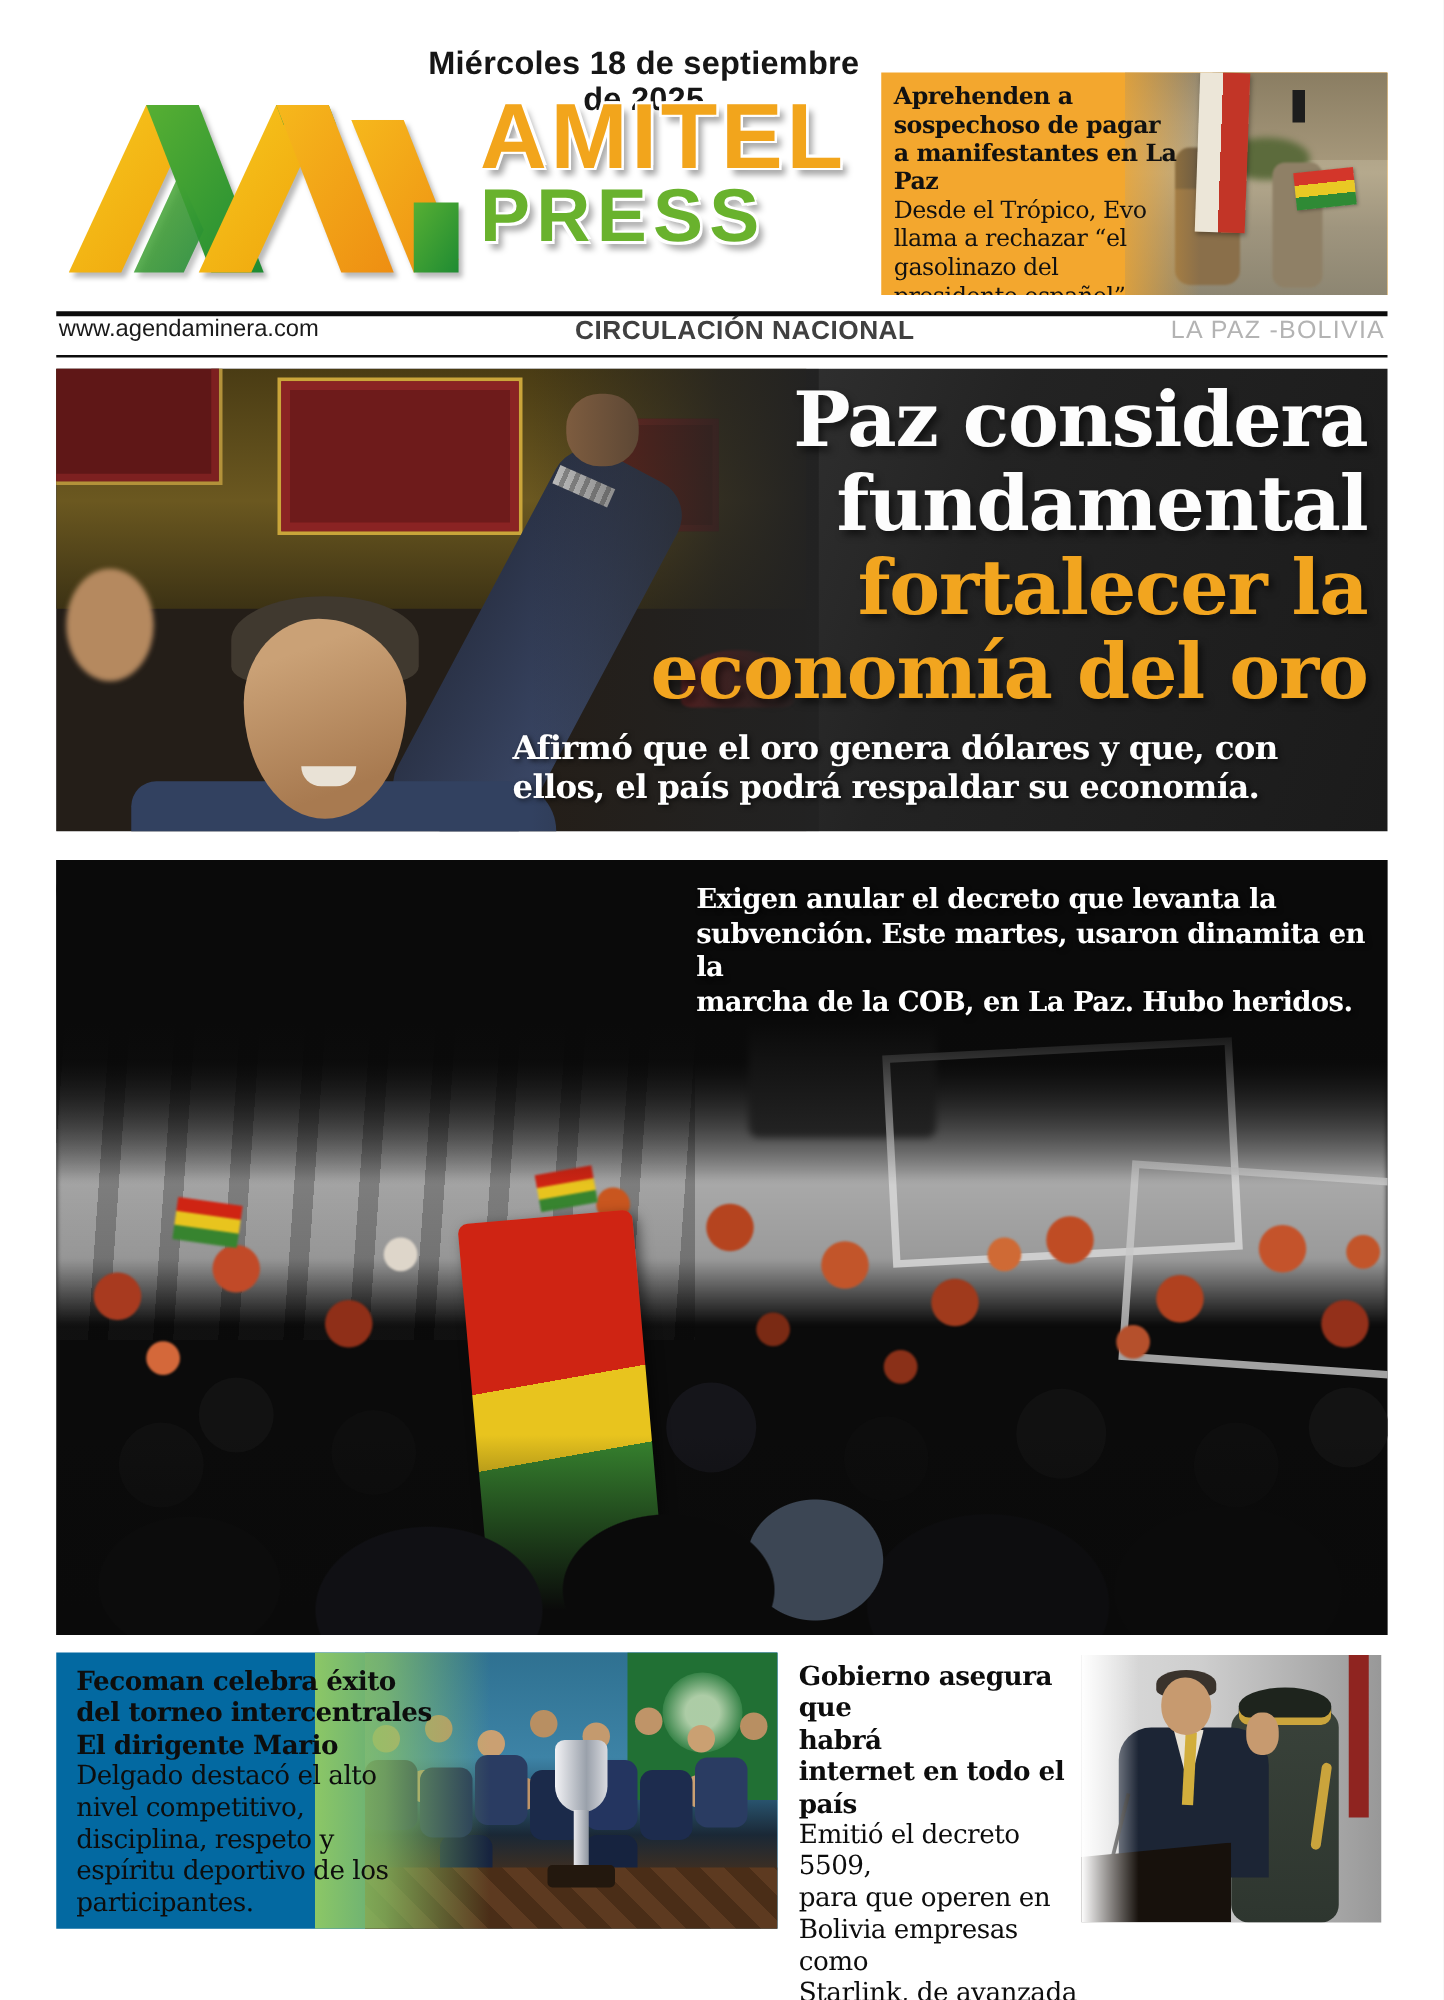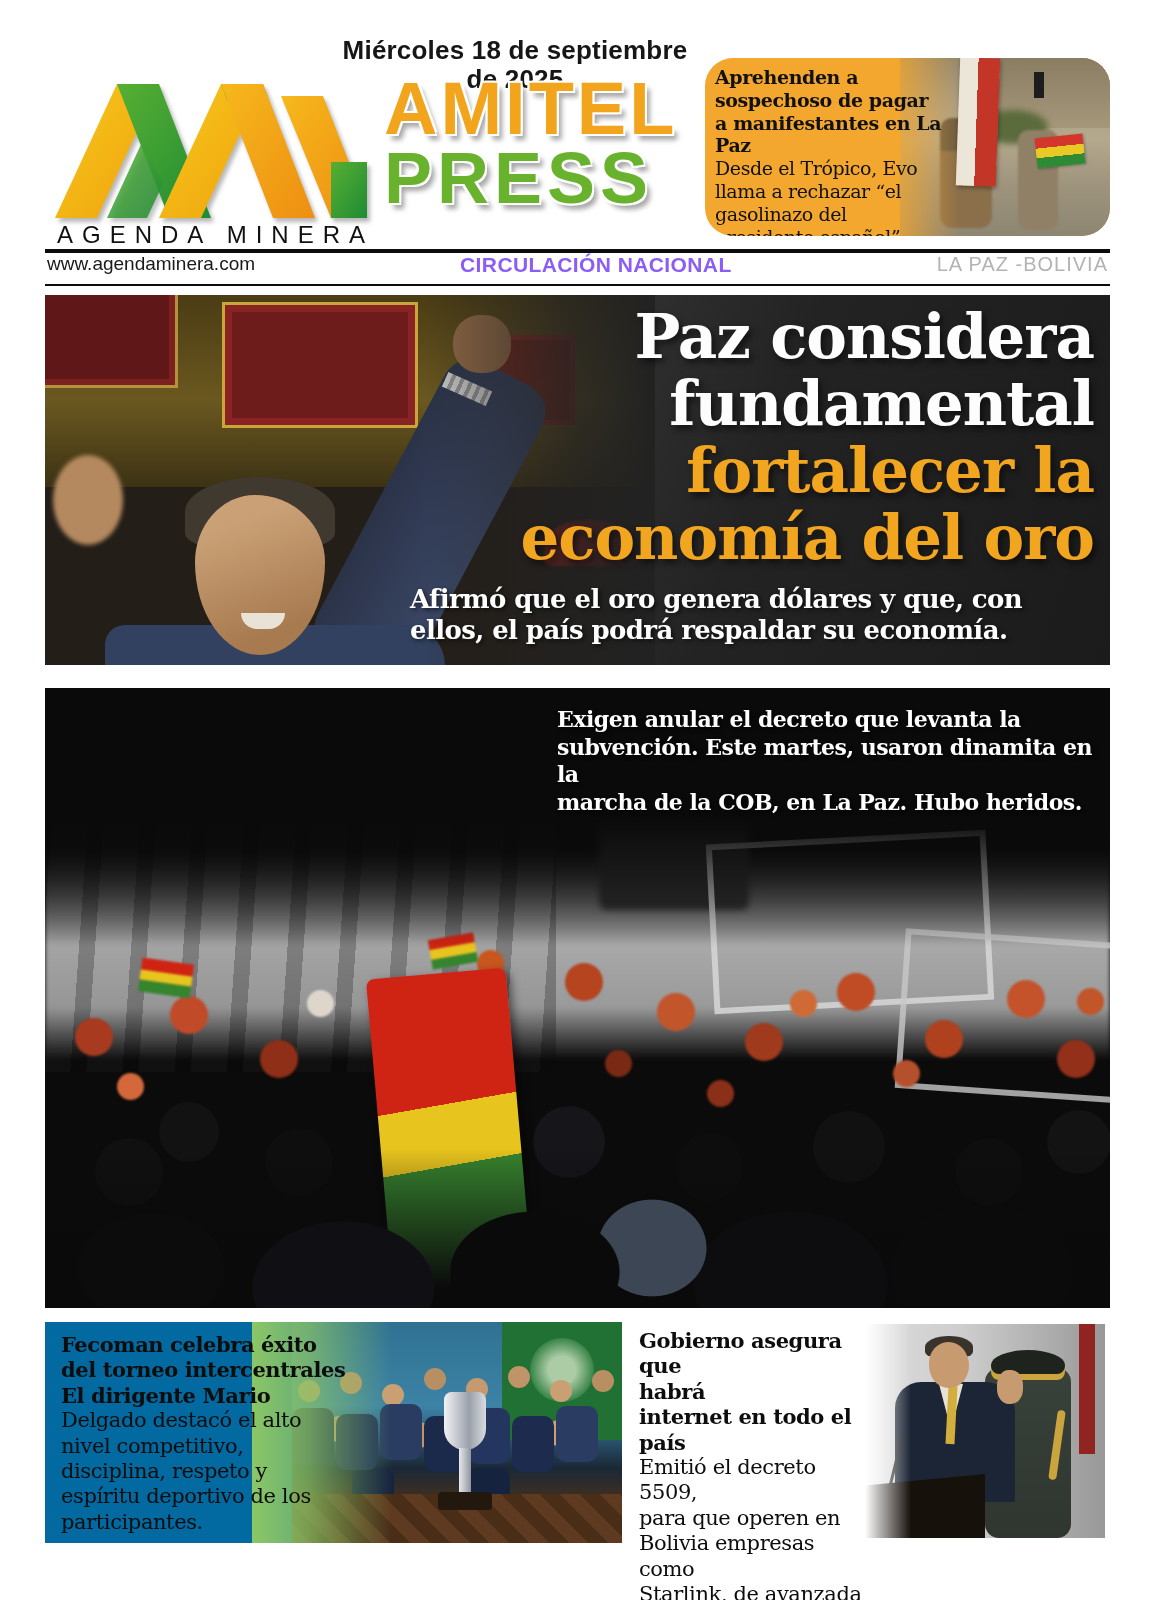--- a/index.html
+++ b/index.html
@@ -12,24 +12,24 @@
   
   .date { top:36px; left:330px; width:370px; text-align:center;
           font:600 26px/1.1 "Liberation Sans", sans-serif; color:#161616; letter-spacing:.2px; }
   .logo-m { top:66px; left:55px; width:312px; height:162px; }
   .brand { top:221px; left:57px; width:308px; font:500 24px "Liberation Sans", sans-serif;
            color:#111; letter-spacing:9px; white-space:nowrap; }
   .mast-word { font-family:"Liberation Sans", sans-serif; font-weight:900; line-height:.95;
                text-shadow:-2px -2px 0 #fff, 2px -2px 0 #fff, -2px 2px 0 #fff, 2px 2px 0 #fff,
                            5px 6px 5px rgba(0,0,0,.35); letter-spacing:3px; }
   .mast-amitel { top:74px; left:384px; font-size:74px; color:#F2A51C; }
-  .mast-press  { top:144px; left:384px; font-size:72px; color:#69B22D; letter-spacing:5px; }
-
-  
-  .topbox { top:58px; left:705px; width:405px; height:178px; background:#F3A72E; overflow:hidden;border-radius:28px; }
+  .mast-press  { top:144px; left:384px; font-size:60px; color:#69B22D; letter-spacing:5px; }
+
+  
+  .topbox { top:58px; left:705px; width:405px; height:178px; background:#F3A72E; overflow:hidden; }
   .topbox-photo { position:absolute; top:0; right:0; width:210px; height:100%;
       background:linear-gradient(180deg,#93876f 0%,#a89b80 22%,#b5a98d 45%,#9f957e 70%,#8d8672 100%); }
   .tb-hill { position:absolute; top:0; right:0; width:140px; height:70px;
       background:linear-gradient(180deg,#8a7d62,#a5977a); }
   .tb-tree { position:absolute; top:52px; right:62px; width:70px; height:34px; border-radius:50%;
       background:#5c6b3c; filter:blur(3px); }
   .tb-banner { position:absolute; top:0; left:58px; width:40px; height:128px;
       background:linear-gradient(90deg,#ece6d8 0 46%, #c23527 46% 100%); transform:rotate(2deg);
       box-shadow:1px 2px 4px rgba(0,0,0,.35); }
   .tb-person { position:absolute; top:60px; left:40px; width:52px; height:110px; border-radius:12px;
@@ -45,21 +45,21 @@
   .topbox-text { position:absolute; top:8px; left:10px; width:255px; z-index:3;
       font-family:"DejaVu Serif", serif; color:#111; }
   .topbox-headline { font-weight:700; font-size:19px; line-height:1.2; letter-spacing:-.4px; }
   .topbox-body { font-weight:500; font-size:19px; line-height:1.2; letter-spacing:-.4px; }
 
   
   .infobar { top:249px; left:45px; width:1065px; height:37px;
       border-top:4px solid #0c0c0c; border-bottom:2px solid #0c0c0c;
       display:flex; align-items:flex-start; justify-content:space-between; padding:0 2px; }
   .infobar .site { font:400 19px "Liberation Sans", sans-serif; color:#1a1a1a; }
-  .infobar .circ { font:700 21px "Liberation Sans", sans-serif; color:#8b5cf6; letter-spacing:.4px; }
+  .infobar .circ { font:700 21px "Liberation Sans", sans-serif; color:#404040; letter-spacing:.4px; }
   .infobar .loc  { font:400 20px "Liberation Sans", sans-serif; color:#b3b3b3; letter-spacing:1px; }
 
   
   .lead { top:295px; left:45px; width:1065px; height:370px; overflow:hidden;
       background:linear-gradient(110deg,#565656 0%,#3b3b3b 35%,#232323 65%,#1b1b1b 100%); }
   .lead-photo { position:absolute; left:0; top:0; width:600px; height:100%; background:#241e18; }
   .lp-wall { position:absolute; left:0; top:0; width:100%; height:52%;
       background:linear-gradient(180deg,#4a3c14 0%,#6b5820 55%,#3c3214 100%); }
   .lp-frame1 { position:absolute; left:180px; top:10px; width:190px; height:120px;
       background:#6e1b1b; border:7px solid #8a2323; box-shadow:0 0 0 3px #caa53a; }
@@ -236,21 +236,20 @@
     <polygon points="0,152 62,18 104,18 42,152" fill="url(#gy)"></polygon>
     <polygon points="62,18 104,18 156,152 114,152" fill="url(#gg)"></polygon>
     <polygon points="52,152 88,74 108,118 92,152" fill="url(#gg)" opacity=".85"></polygon>
     <polygon points="104,152 166,18 208,18 146,152" fill="url(#gy)"></polygon>
     <polygon points="166,18 208,18 214,34 172,34" fill="url(#gg)"></polygon>
     <polygon points="166,18 208,18 260,152 218,152" fill="url(#go)"></polygon>
     <polygon points="226,30 268,30 312,142 276,152" fill="url(#go)"></polygon>
     <polygon points="276,96 312,96 312,152 276,152" fill="url(#gg)"></polygon>
   </svg>
 
-  <div class="abs brand">AGENDA MINERA</div>
 
   <div class="abs mast-word mast-amitel">AMITEL</div>
   <div class="abs mast-word mast-press">PRESS</div>
 
   <div class="abs topbox">
     <div class="topbox-photo">
       <div class="tb-hill"></div>
       <div class="tb-tree"></div>
       <div class="tb-light"></div>
       <div class="tb-person"></div>

